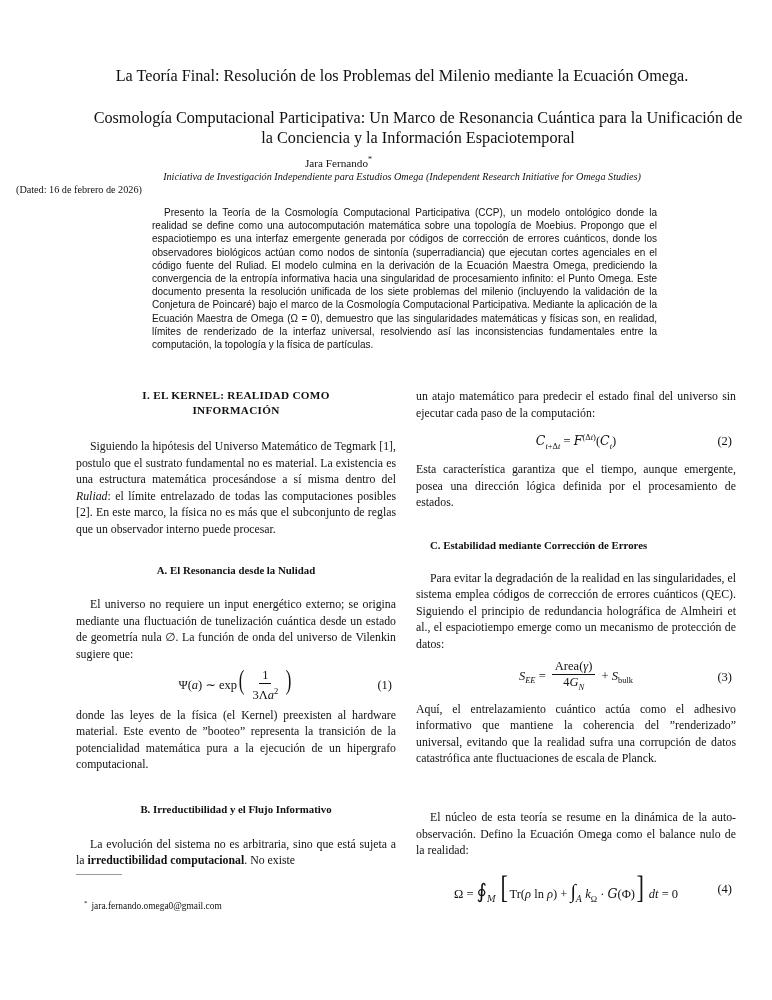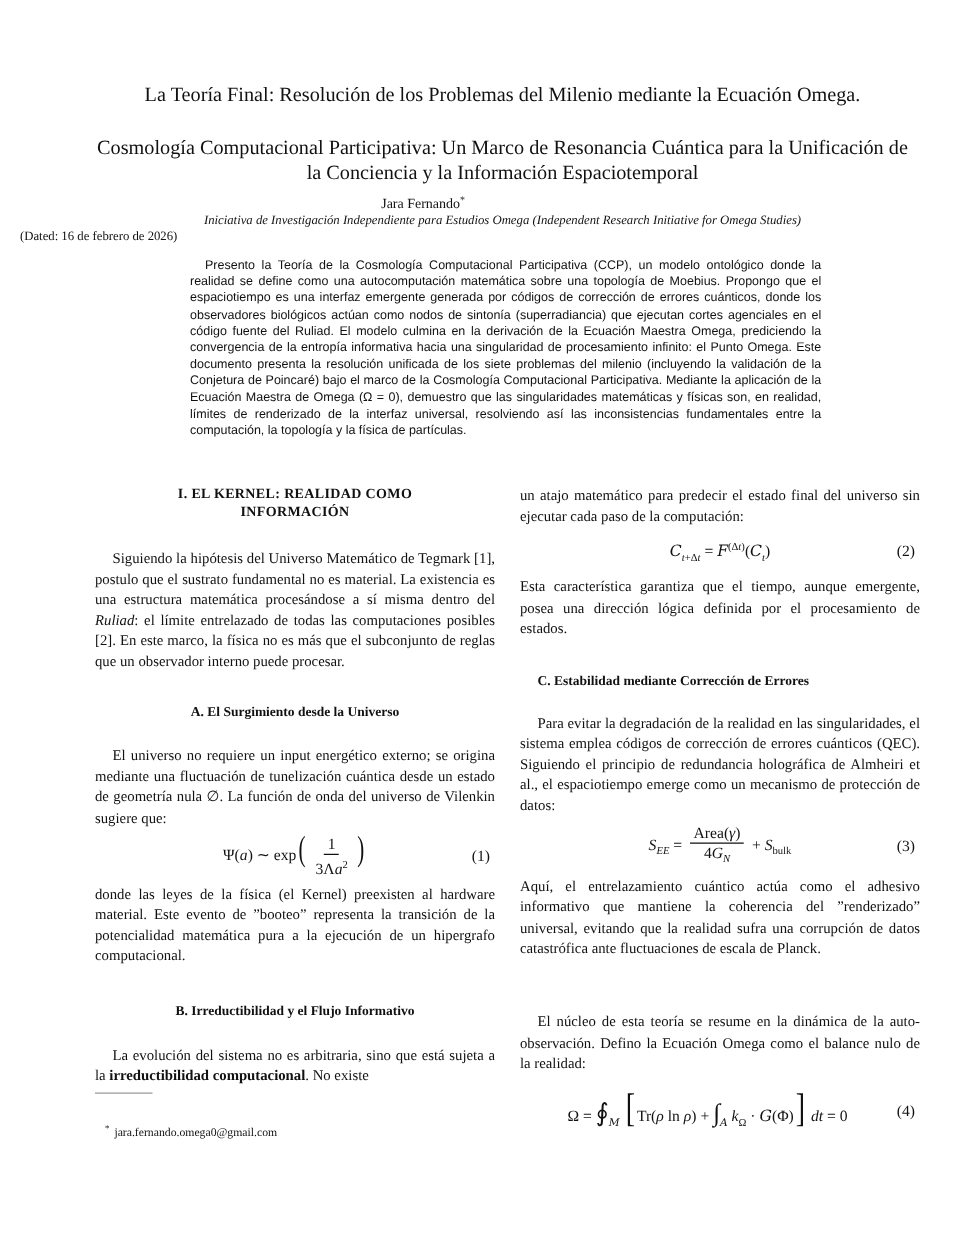--- a/index.html
+++ b/index.html
@@ -7,21 +7,21 @@
     width: 772px; height: 1000px; position: relative; overflow: hidden;
     font-family: "DejaVu Serif", "Liberation Serif", serif;
     color: #111;
   }
   .page { position: absolute; left: 16px; top: 0; width: 772px; height: 1000px; }
   .title {
     position: absolute; left: 60px; width: 652px; text-align: center;
     font-family: "Liberation Serif", serif; font-size: 16.2px; line-height: 20px;
   }
   .t1 { top: 66px; }
-  .t2 { top: 108px; }
+  .t2 { top: 108px; margin-left: 16px; }
   .author {
     position: absolute; top: 155px; left: 0; width: 645px; text-align: center;
     font-family: "Liberation Serif", serif; font-size: 11.2px;
   }
   .author sup { font-size: 8px; }
   .affil {
     position: absolute; top: 171px; left: 40px; width: 692px; text-align: center;
     font-family: "Liberation Serif", serif; font-style: italic; font-size: 10.2px;
   }
   .dated {
@@ -76,21 +76,21 @@
   <div class="affil">Iniciativa de Investigación Independiente para Estudios Omega  (Independent Research Initiative for Omega Studies)</div>
   <div class="dated">(Dated: 16 de febrero de 2026)</div>
 
   <p class="abstract">Presento la Teoría de la Cosmología Computacional Participativa (CCP), un modelo ontológico donde la realidad se define como una autocomputación matemática sobre una topología de Moebius. Propongo que el espaciotiempo es una interfaz emergente generada por códigos de corrección de errores cuánticos, donde los observadores biológicos actúan como nodos de sintonía (superradiancia) que ejecutan cortes agenciales en el código fuente del Ruliad. El modelo culmina en la derivación de la Ecuación Maestra Omega, prediciendo la convergencia de la entropía informativa hacia una singularidad de procesamiento infinito: el Punto Omega. Este documento presenta la resolución unificada de los siete problemas del milenio (incluyendo la validación de la Conjetura de Poincaré) bajo el marco de la Cosmología Computacional Participativa. Mediante la aplicación de la Ecuación Maestra de Omega (Ω = 0), demuestro que las singularidades matemáticas y físicas son, en realidad, límites de renderizado de la interfaz universal, resolviendo así las inconsistencias fundamentales entre la computación, la topología y la física de partículas.</p>
 
   <div class="col left">
     <div class="sec" style="padding:0 22px;">I.   EL KERNEL: REALIDAD COMO INFORMACIÓN</div>
     <div style="height:20px"></div>
     <p><span>Siguiendo la hipótesis del Universo Matemático de Tegmark [1], postulo que el sustrato fundamental no es material. La existencia es una estructura matemática procesándose a sí misma dentro del </span><i>Ruliad</i><span>: el límite entrelazado de todas las computaciones posibles [2]. En este marco, la física no es más que el subconjunto de reglas que un observador interno puede procesar.</span></p>
     <div style="height:24px"></div>
-    <div class="subsec">A.   El Surgimiento desde la Universo</div>
+    <div class="subsec">A.   El Resonancia desde la Nulidad</div>
     <div style="height:18px"></div>
     <p>El universo no requiere un input energético externo; se origina mediante una fluctuación de tunelización cuántica desde un estado de geometría nula ∅. La función de onda del universo de Vilenkin sugiere que:</p>
     <div class="eq">
       <span><span>Ψ(<i class="m">a</i>) ∼ exp</span><span class="paren">(</span><span class="frac">
             <span class="n">1</span>
             <span class="d">3Λ<i class="m">a</i><sup>2</sup></span>
           </span><span class="paren">)</span></span>
       <span class="num">(1)</span>
     </div>
     <p class="noindent">donde las leyes de la física (el Kernel) preexisten al hardware material. Este evento de ”booteo” representa la transición de la potencialidad matemática pura a la ejecución de un hipergrafo computacional.</p>

